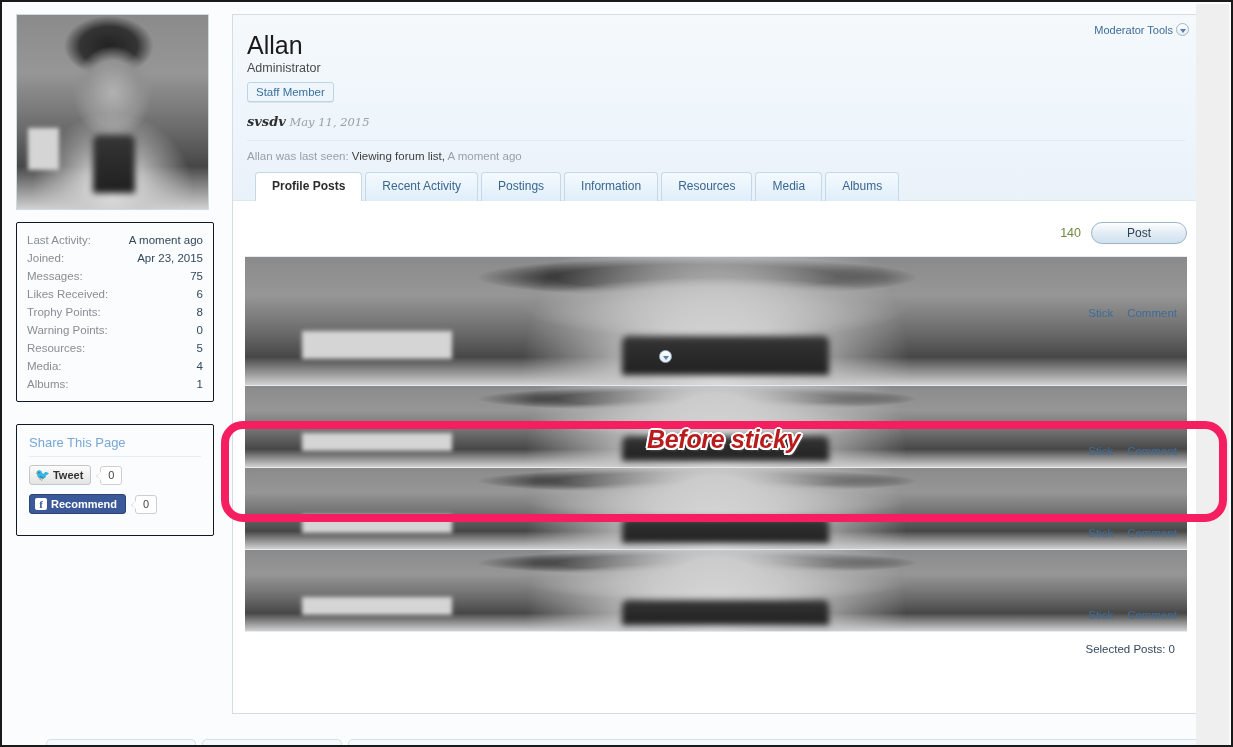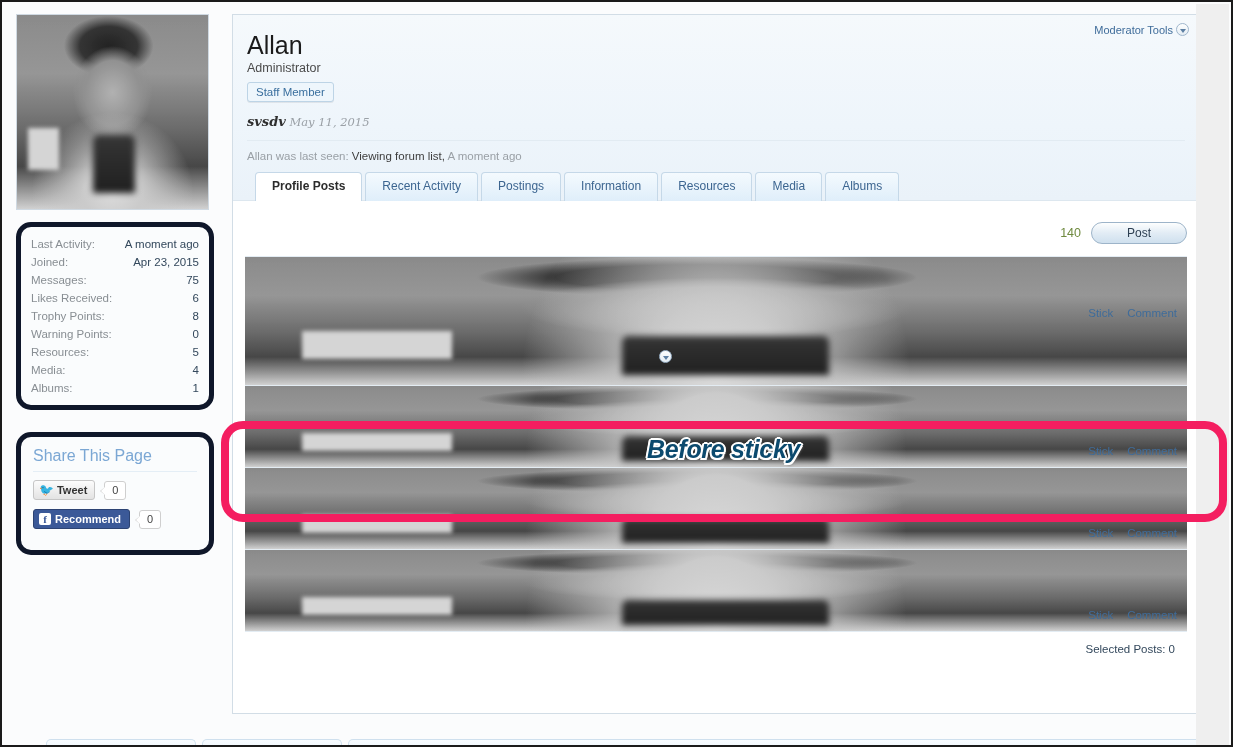--- a/index.html
+++ b/index.html
@@ -55,32 +55,32 @@
     background:#d3d1cd; filter:blur(2px);
   }
   .photo:before{
     content:""; position:absolute; left:40%; top:62%; width:22%; height:30%;
     background:linear-gradient(180deg,#3b3937,#26241f);
     filter:blur(3px); border-radius:6px 6px 0 0;
   }
 
   .panel {
     margin-top:12px;
-    border:5px solid #0f172a;
+    border:1px solid #0f172a;
     background:#fafcfd;
-    border-radius:15px;
+    border-radius:2px;
     padding:8px 10px;
   }
   .statlist { width:100%; border-collapse:collapse; }
   .statlist td { font-size:11.5px; padding:1px 0; line-height:16px; }
   .statlist td.k { color:#888e93; text-align:left; }
   .statlist td.v { color:#33485c; text-align:right; font-weight:normal; }
 
   .share-title {
-    color:#7ba7d4; font-size:16px; font-weight:normal;
+    color:#7ba7d4; font-size:13px; font-weight:normal;
     padding-bottom:6px; margin-bottom:8px;
     border-bottom:1px solid #e4eef6;
   }
   .sharerow { display:flex; align-items:center; margin-bottom:9px; }
   .tweet-btn {
     display:inline-flex; align-items:center; gap:3px;
     height:20px; padding:0 7px 0 5px;
     background:linear-gradient(#fcfcfc,#e3e3e3);
     border:1px solid #c6c6c6; border-radius:3px;
     font-size:11px; color:#333; font-weight:bold;
@@ -249,25 +249,25 @@
   
   #hl {
     position:absolute; left:219px; top:419px;
     width:1006px; height:101px;
     border:8px solid #f41e60;
     border-radius:22px;
     pointer-events:none;
     z-index:30;
   }
   #anno {
-    position:absolute; left:645px; top:433px;
+    position:absolute; left:645px; top:423px;
     z-index:31;
     font-family:"Liberation Sans", sans-serif;
     font-size:25px; font-weight:bold; font-style:italic;
-    color:#0c4a6e;
+    color:#b91c1c;
     letter-spacing:-0.3px;
     text-shadow:
       -1.5px -1.5px 0 #fff, 1.5px -1.5px 0 #fff,
       -1.5px 1.5px 0 #fff, 1.5px 1.5px 0 #fff,
       0 -2px 0 #fff, 0 2px 0 #fff, -2px 0 0 #fff, 2px 0 0 #fff,
       2px 3px 2px rgba(120,120,120,.45);
   }
 
   
   #btm {

